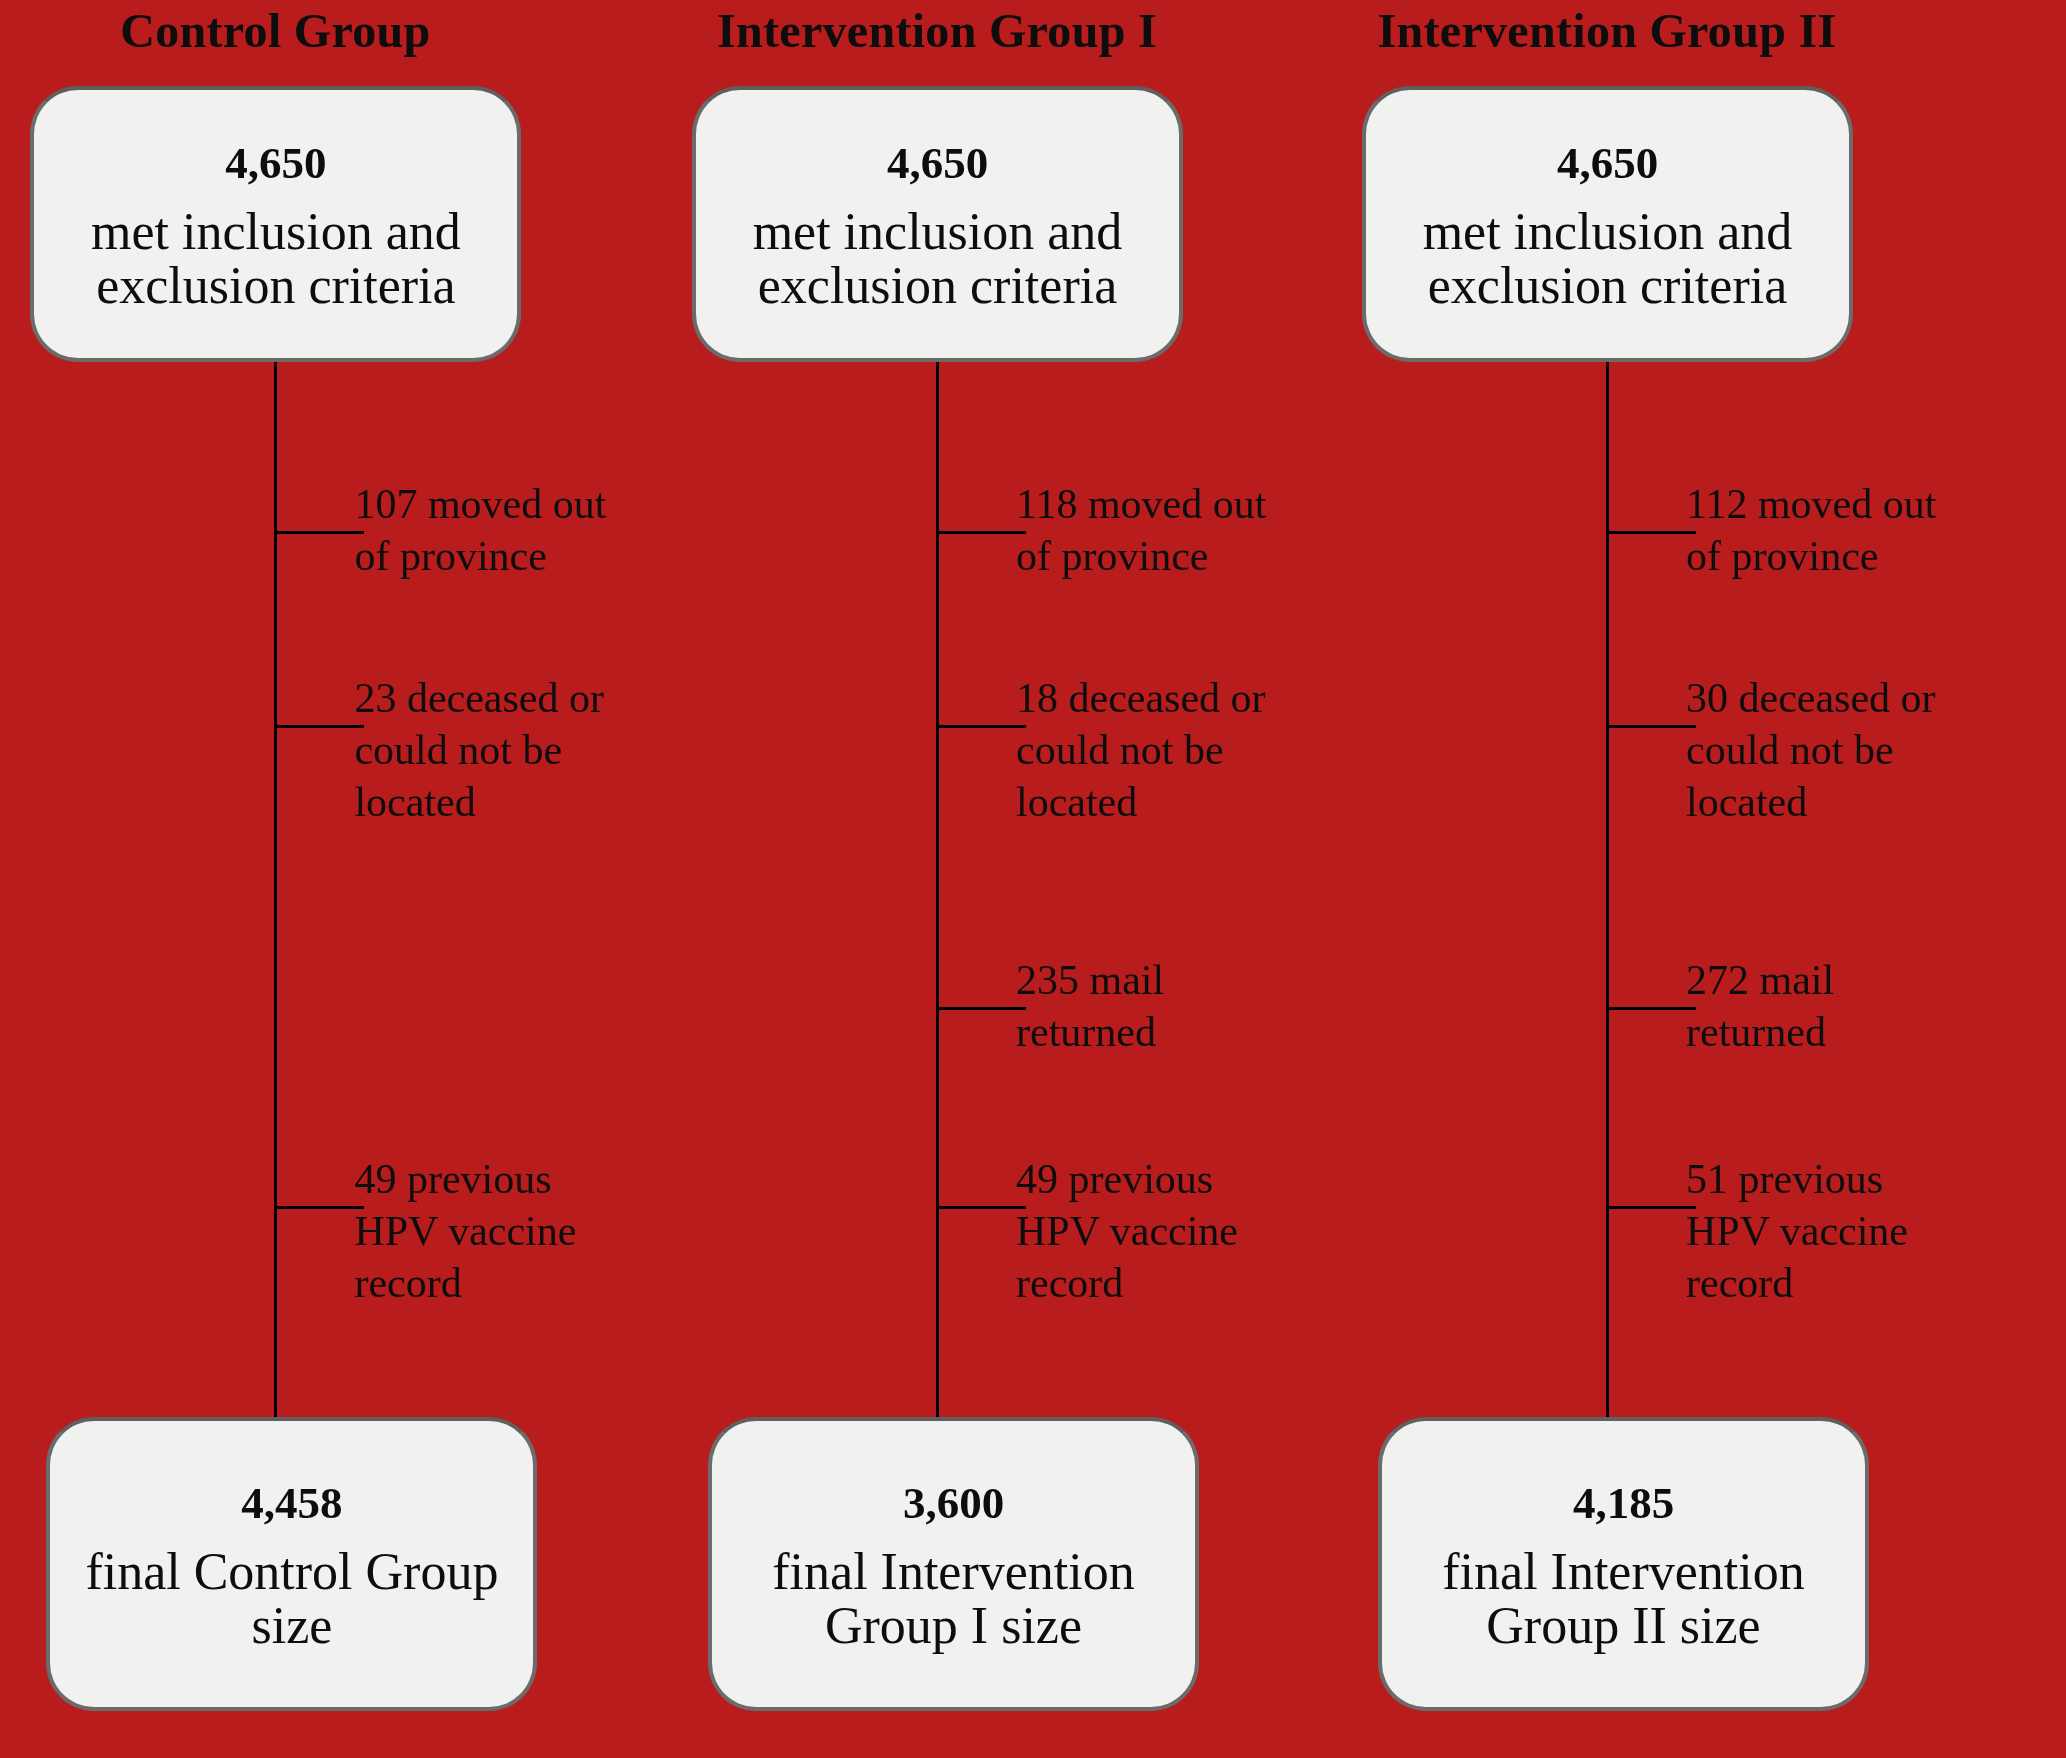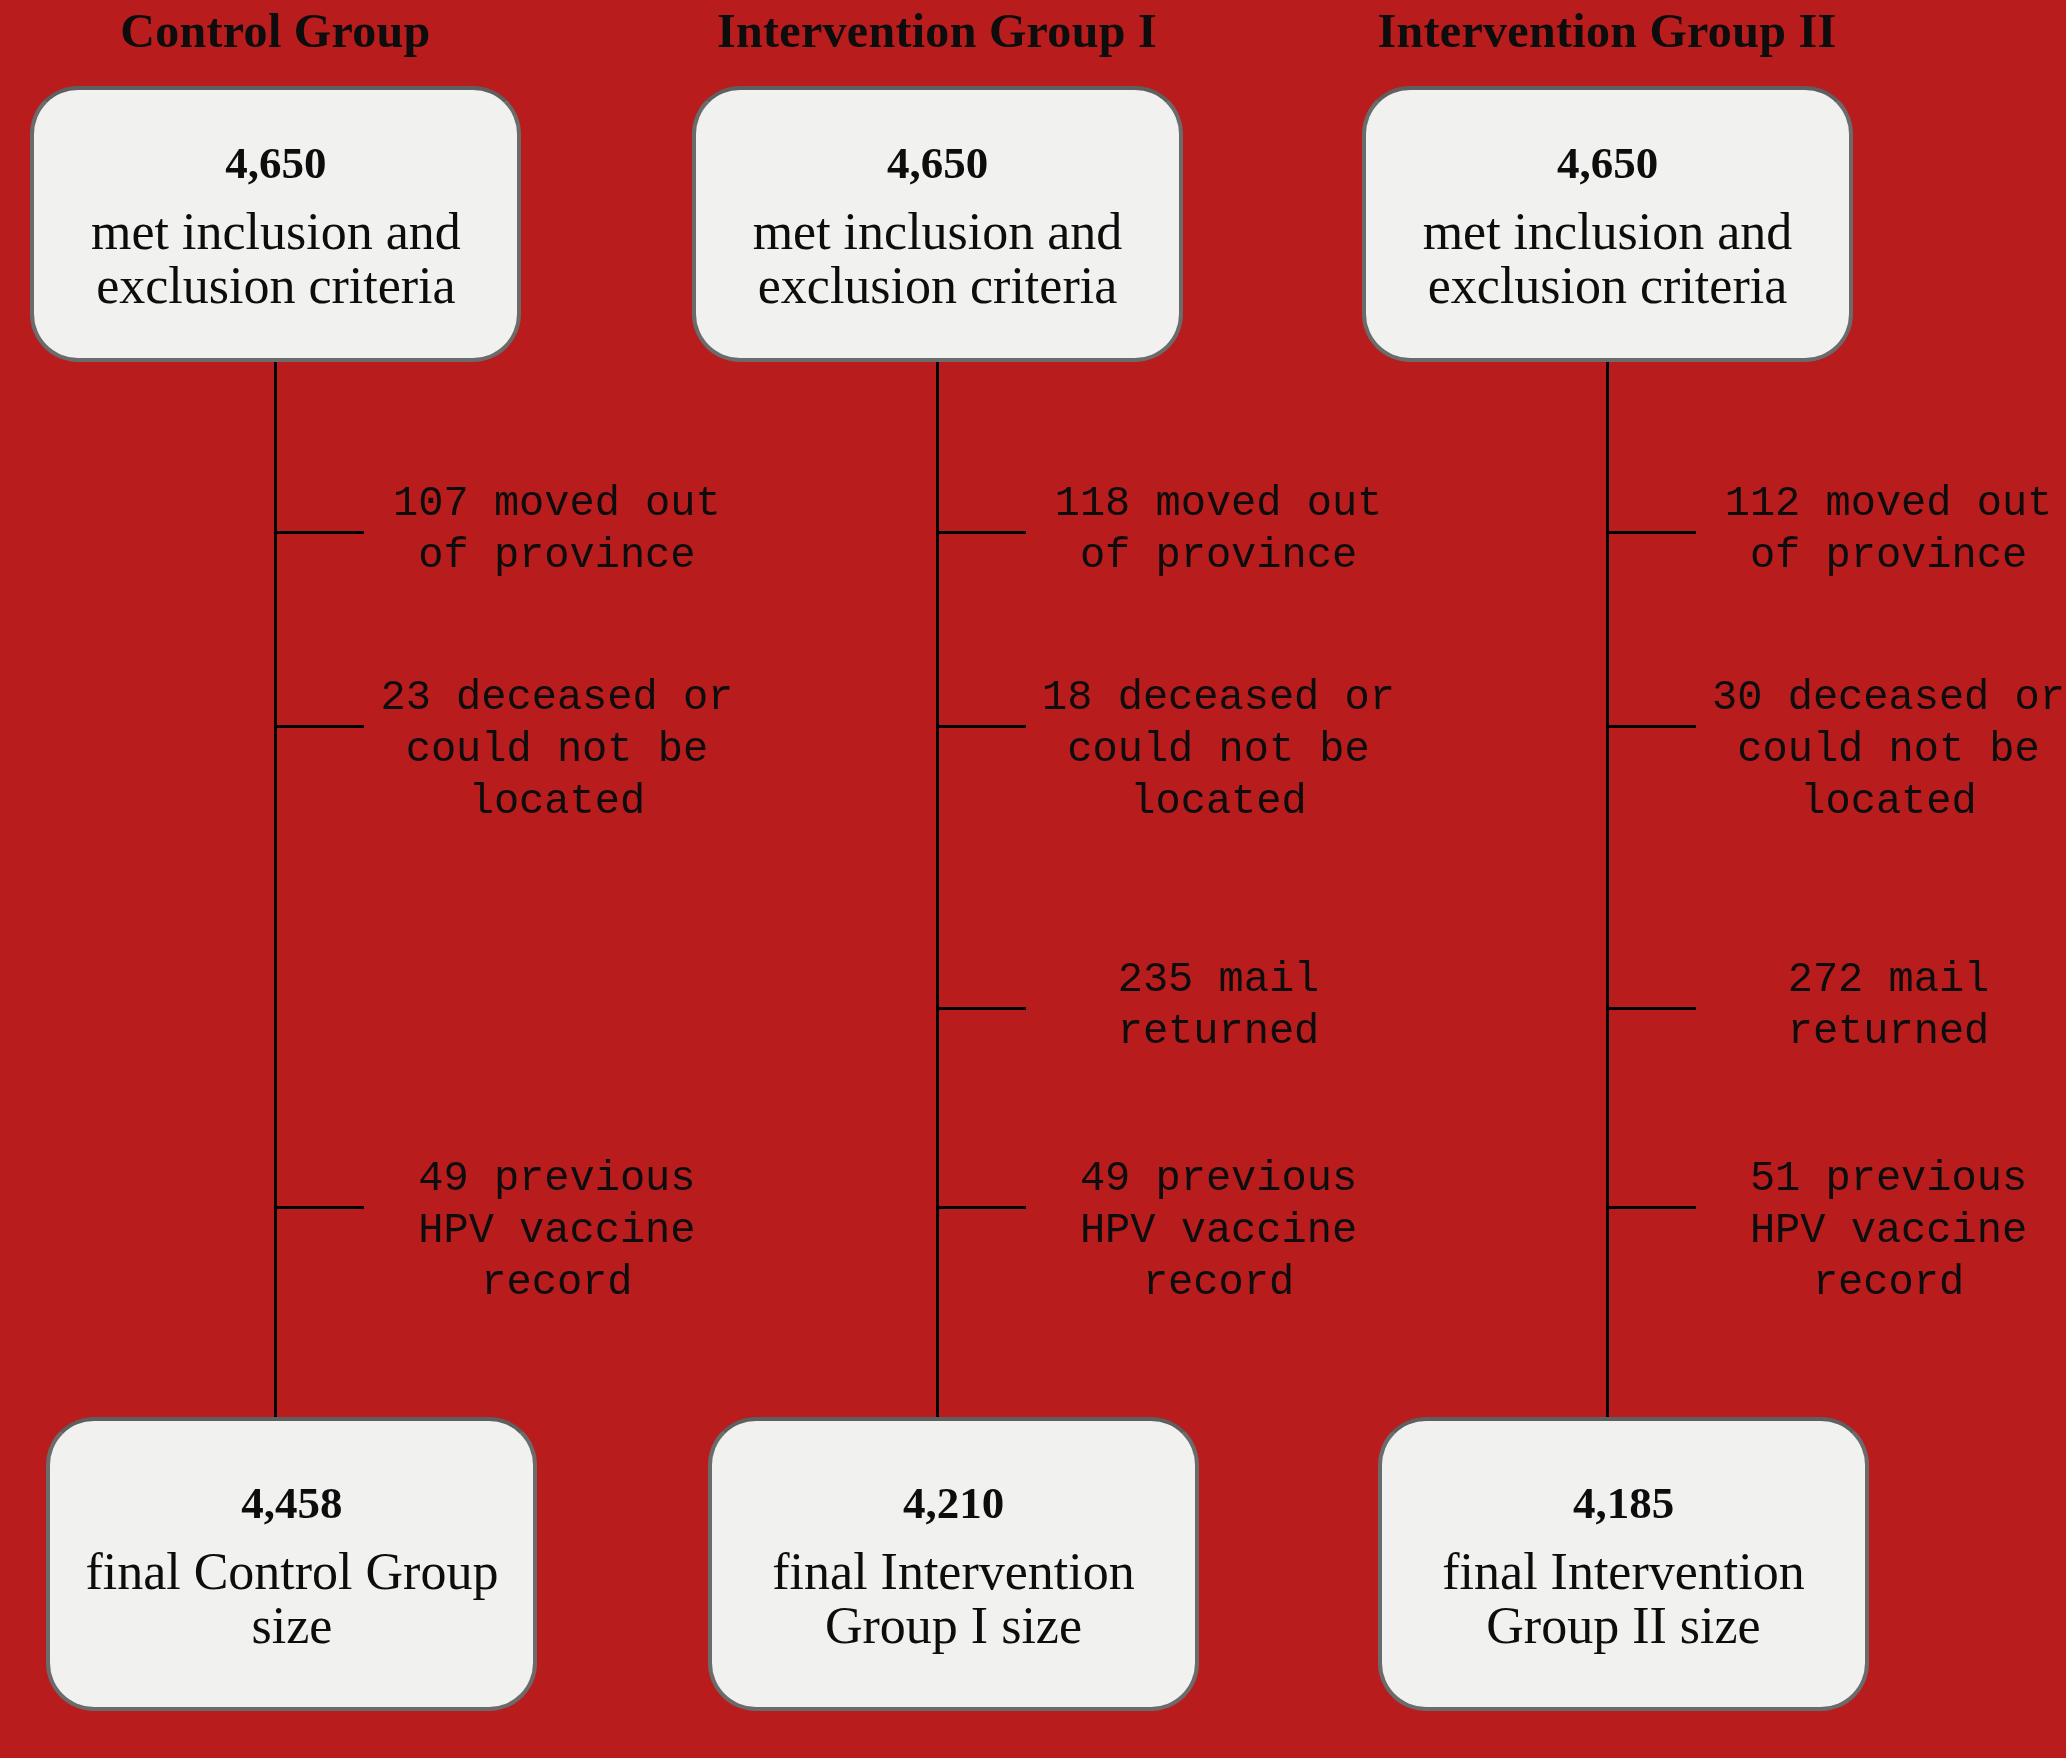--- a/index.html
+++ b/index.html
@@ -95,22 +95,21 @@
     top: 53px;
     width: 89px;
     height: 2.5px;
     background: #000000;
   }
   .branch .branch-text {
     margin-left: 79px;
     font-size: 42px;
     line-height: 52px;
     white-space: pre-line;
-    text-align: center;
-    font-family: Liberation Mono, monospace;
+    text-align: left;
   }
 </style>
 </head>
 <body>
 
 <div id="canvas">
 
   <div class="column col-1">
     <div class="col-title">Control Group</div>
 
@@ -175,21 +174,21 @@
 returned</div>
     </div>
     <div class="branch" style="top:1153px">
       <div class="tick"></div>
       <div class="branch-text">49 previous
 HPV vaccine
 record</div>
     </div>
 
     <div class="node-box bottom-box">
-      <div class="box-count">4,210</div>
+      <div class="box-count">3,600</div>
       <div class="box-label">final Intervention
 Group I size</div>
     </div>
   </div>
 
   <div class="column col-3">
     <div class="col-title">Intervention Group II</div>
 
     <div class="node-box top-box">
       <div class="box-count">4,650</div>

